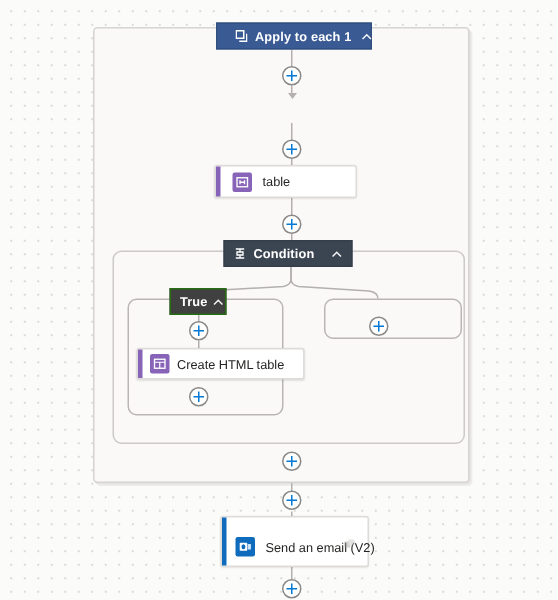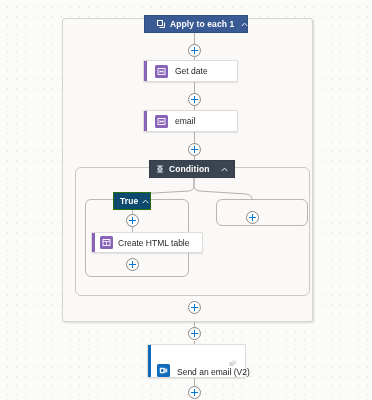--- a/index.html
+++ b/index.html
@@ -49,21 +49,21 @@
     font-weight: bold;
     letter-spacing: .1px;
     white-space: nowrap;
     z-index: 6;
   }
   .chip .chip-ico { margin-right: 5px; display: flex; align-items: center; }
   .chip .chip-label { flex: 1 1 auto; }
   .chip .chev { margin-left: 7px; opacity: .95; }
   .chip-apply { background: #3a5a93; border: 1px solid #32507f; }
   .chip-cond  { background: #3b4552; border: 1px solid #343d49; }
-  .chip-true  { background: #0c4a6e; border: 1px solid #276d13; }
+  .chip-true  { background: #404040; border: 1px solid #276d13; }
   .chip-false { background: #9d1f2c; border: 1px solid #8a1b27; }
 
   
   .card {
     position: absolute;
     background: #ffffff;
     border: 1px solid #dedbd8;
     border-radius: 2px;
     display: flex;
     align-items: center;
@@ -131,45 +131,35 @@
           <path d="M0.7 4 L3.5 1.2 L6.3 4" fill="none" stroke="#ffffff" stroke-width="1"></path>
         </svg>
     </span>
   </div>
 
   <div class="vline" style="left:194px; top:33px; height:12px;"></div>
   <div class="plus" style="left:188px; top:44px;"></div>
   <div class="vline" style="left:194px; top:57px; height:6px;"></div>
   <div class="arrow" style="left:191.5px; top:62px;"></div>
 
-  <div class="card" style="left:143px; top:60px; width:95px; height:22px;">
-    <span class="accent" style="background:#8764b8;"></span>
-    <span class="ico" style="background:#8764b8;">
-      <svg width="9" height="9" viewBox="0 0 9 9">
-        <rect x="1" y="1.5" width="7" height="6" fill="none" stroke="#ffffff" stroke-width="0.9"></rect>
-        <path d="M3 3.2 L3 5.8 M6 3.2 L6 5.8 M3 4.5 L6 4.5" stroke="#ffffff" stroke-width="0.9"></path>
-      </svg>
-    </span>
-    <span class="title">Get date</span>
-  </div>
 
   <div class="vline" style="left:194px; top:82px; height:12px;"></div>
   <div class="plus" style="left:188px; top:93px;"></div>
   <div class="vline" style="left:194px; top:106px; height:6px;"></div>
   <div class="arrow" style="left:191.5px; top:111px;"></div>
 
   <div class="card" style="left:143px; top:110px; width:95px; height:22px;">
     <span class="accent" style="background:#8764b8;"></span>
     <span class="ico" style="background:#8764b8;">
       <svg width="9" height="9" viewBox="0 0 9 9">
         <rect x="1" y="1.5" width="7" height="6" fill="none" stroke="#ffffff" stroke-width="0.9"></rect>
         <path d="M3 3.2 L3 5.8 M6 3.2 L6 5.8 M3 4.5 L6 4.5" stroke="#ffffff" stroke-width="0.9"></path>
       </svg>
     </span>
-    <span class="title">email</span>
+    <span class="title">table</span>
   </div>
 
   <div class="vline" style="left:194px; top:132px; height:12px;"></div>
   <div class="plus" style="left:188px; top:143px;"></div>
   <div class="vline" style="left:194px; top:156px; height:5px;"></div>
 
   <div class="scope-plain" style="left:75px; top:167px; width:235px; height:129px;"></div>
 
   <div class="chip chip-cond" style="left:149px; top:160px; width:86px;">
     <span class="chip-ico">
@@ -221,21 +211,21 @@
   <div class="branch-box" style="left:216px; top:199px; width:92px; height:27px;"></div>
   <div class="plus" style="left:246px; top:211px;"></div>
 
   <div class="plus" style="left:188px; top:301px;"></div>
 
   <div class="vline" style="left:194px; top:322px; height:6px;"></div>
   <div class="plus" style="left:188px; top:327px;"></div>
   <div class="vline" style="left:194px; top:341px; height:6px;"></div>
   <div class="arrow" style="left:191.5px; top:345px;"></div>
 
-  <div class="card" style="left:147px; top:344px; width:99px; height:34px; align-items:flex-end; padding-top:6px;">
+  <div class="card" style="left:147px; top:344px; width:99px; height:34px; align-items:center; padding-top:6px;">
     <span class="accent" style="background:#0f6cbd;"></span>
     <span class="ico" style="background:#0f6cbd; margin-left:9px;">
       <svg width="9" height="9" viewBox="0 0 9 9">
         <rect x="0.8" y="1.8" width="5" height="5.4" rx="0.6" fill="#ffffff"></rect>
         <ellipse cx="3.3" cy="4.5" rx="1.3" ry="1.7" fill="#0f6cbd"></ellipse>
         <path d="M6.1 2.6 L8.3 2.6 L8.3 6.4 L6.1 6.4 Z" fill="#cfe4f7"></path>
       </svg>
     </span>
     <span class="title" style="margin-top:1px;">Send an email (V2)</span>
     <span class="corner-ico">

